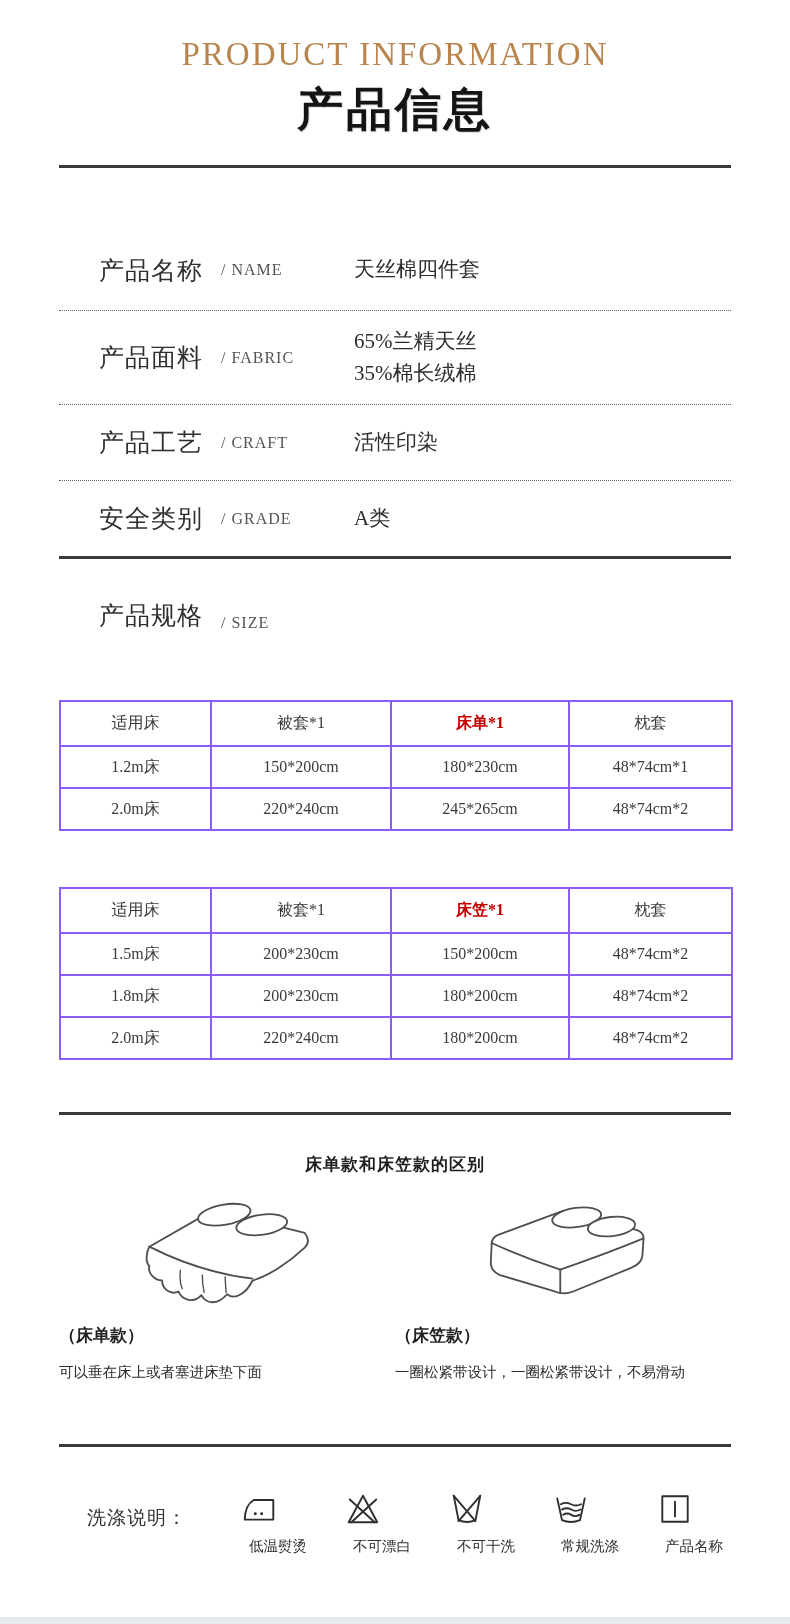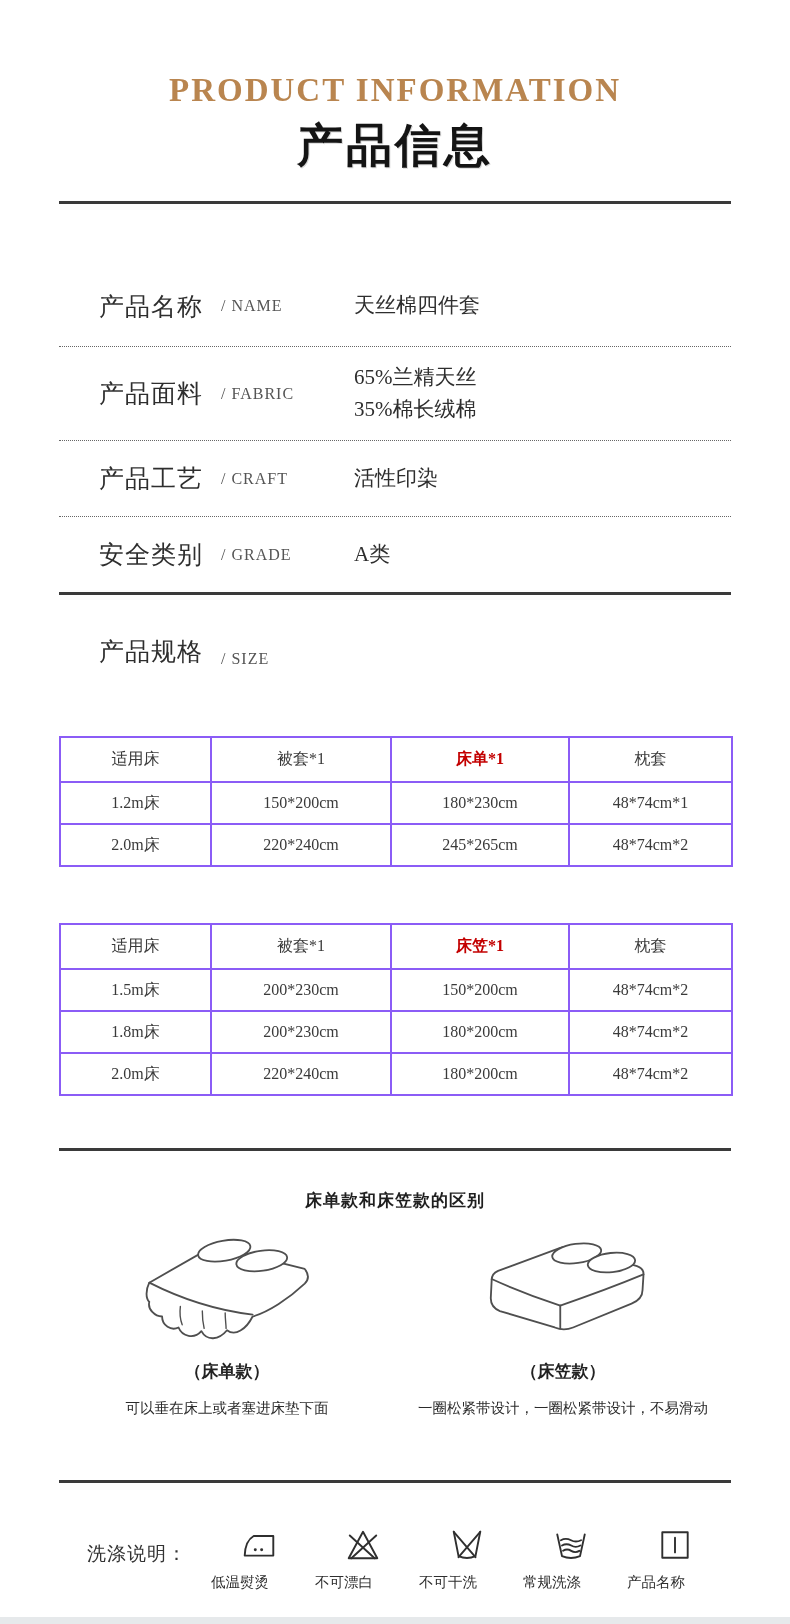--- a/index.html
+++ b/index.html
@@ -13,21 +13,21 @@
     color:#333;
     overflow:hidden;
   }
   .content { padding:0 59px; }
 
   
   .hdr { padding-top:36px; text-align:center; }
   .hdr-en {
     font-family:"Liberation Serif","DejaVu Serif",serif;
     font-size:33px; letter-spacing:2px;
-    color:#b9854f; font-weight:700;margin-top:36px;
+    color:#b9854f; font-weight:400;
   }
   .hdr-zh {
     margin-top:6px;
     font-family:"Liberation Sans","DejaVu Sans",sans-serif;
     font-size:46px; font-weight:800; letter-spacing:3px;
     color:#141414;
     text-shadow:1px 1px 0 #d9d9d9;
   }
   .rule { height:3px; background:#3a3a3a; border:none; }
   .rule-1 { margin-top:24px; }
@@ -72,21 +72,21 @@
   .size-table th.red { color:#c30000; font-weight:700; }
   .rule-3 { margin-top:52px; }
 
   
   .cmp-title {
     margin-top:38px; text-align:center;
     font-family:"Liberation Sans","DejaVu Sans",sans-serif;
     font-size:17px; font-weight:700; color:#1f1f1f; letter-spacing:1px;
   }
   .cmp-figs { display:flex; margin-top:14px; }
-  .cmp-col { flex:1 1 50%; text-align:center; }
+  .cmp-col { flex:1 1 50%; text-align:left; }
   .cmp-col svg { display:block; margin:0 auto; }
   .cmp-cap {
     margin-top:6px;
     font-family:"Liberation Sans","DejaVu Sans",sans-serif;
     font-size:17px; font-weight:700; color:#222;
   }
   .cmp-desc {
     margin-top:16px;
     font-family:"Liberation Sans","DejaVu Sans",sans-serif;
     font-size:14.5px; color:#2b2b2b;
@@ -97,21 +97,21 @@
   .wash-row {
     margin-top:30px;
     display:flex; align-items:flex-start;
     padding-left:28px; padding-right:8px;
   }
   .wash-label {
     font-size:19px; color:#333; letter-spacing:1px;
     padding-top:28px; flex:0 0 124px;
   }
   .wash-items { display:flex; flex:1; justify-content:space-between; }
-  .wash-item { text-align:left; width:96px; }
+  .wash-item { text-align:right; width:96px; }
   .wash-item svg { display:block; margin:14px auto 0; }
   .wash-item-label {
     margin-top:10px;
     font-family:"Liberation Sans","DejaVu Sans",sans-serif;
     font-size:14.5px; color:#2e2e2e;
   }
 
   .bottom-strip {
     position:absolute; left:0; bottom:0; width:790px; height:7px;
     background:#e6e9eb;

